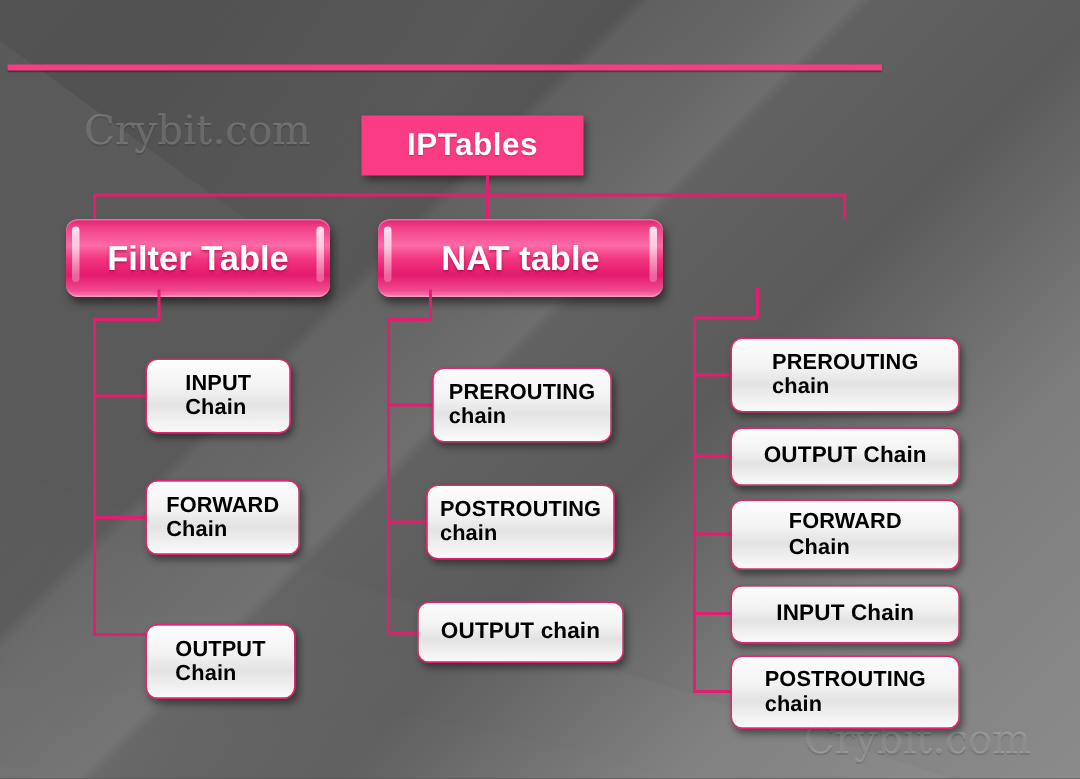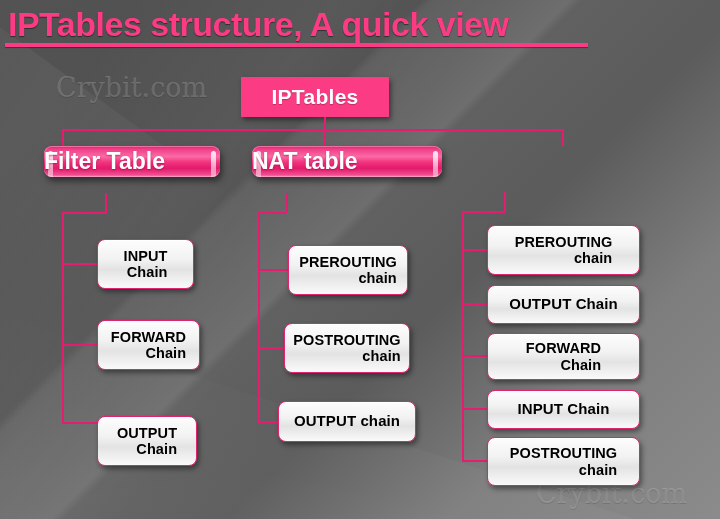--- a/index.html
+++ b/index.html
@@ -65,28 +65,28 @@
     box-shadow:2px 3px 5px rgba(0,0,0,0.45);
     display:flex;align-items:center;justify-content:center;
   }
   #root-chip span{
     color:#ffffff;font-size:21px;font-weight:bold;letter-spacing:0.3px;
     text-shadow:0 1px 1px rgba(0,0,0,0.25);
   }
 
   
   .tbl-head{
-    position:absolute;height:31px;border-radius:8px;
+    position:absolute;height:52px;border-radius:8px;
     background:
       linear-gradient(180deg,#e01f6d 0%,#ef3f87 10%,#fc6aa6 34%,#f2347e 52%,#e31a6c 72%,#f04b8f 92%,#ff7fb4 100%);
     box-shadow:
       2px 4px 6px rgba(0,0,0,0.5),
       inset 0 1px 0 rgba(255,255,255,0.35),
       inset 0 -1px 0 rgba(255,255,255,0.25);
-    display:flex;align-items:center;justify-content:flex-start;
+    display:flex;align-items:center;justify-content:center;
     overflow:hidden;
   }
   .tbl-head::before{
     content:"";position:absolute;left:4px;top:5px;width:5px;height:37px;
     border-radius:3px;
     background:linear-gradient(180deg,rgba(255,255,255,0.85),rgba(255,255,255,0.25));
   }
   .tbl-head::after{
     content:"";position:absolute;right:4px;top:5px;width:5px;height:37px;
     border-radius:3px;
@@ -103,21 +103,21 @@
   #head-mangle{left:442px;top:145px;width:243px;}
 
   
   .chain{
     position:absolute;
     border:1.6px solid #e0246f;
     border-radius:8px;
     background:linear-gradient(180deg,#fdfdfd 0%,#f2f2f2 40%,#e3e3e3 62%,#fafafa 100%);
     box-shadow:2px 3px 5px rgba(0,0,0,0.42), inset 0 1px 0 #ffffff;
     display:flex;align-items:center;justify-content:center;
-    text-align:right;overflow:hidden;
+    text-align:left;overflow:hidden;
   }
   .chain span{
     color:#000000;font-size:14.5px;font-weight:bold;line-height:1.12;
     letter-spacing:0.1px;
     white-space:pre-line;
   }
   .chain.one-line span{font-size:15px;}
 
   
   .ln{position:absolute;background:#e41d70;}
@@ -126,21 +126,20 @@
 </style>
 </head>
 <body>
 
 <div id="slide">
 
   <div class="streak streak1"></div>
   <div class="streak streak2"></div>
   <div class="streak streak3"></div>
 
-  <div id="title">IPTables structure, A quick view</div>
   <div id="title-rule"></div>
 
   <div class="watermark" id="wm-top">Crybit.com</div>
   <div class="watermark" id="wm-bottom">Crybit.com</div>
 
   <div id="root-chip">
     <span>IPTables</span>
   </div>
 
   <div class="ln v" style="left:324px;top:117px;height:12px;"></div>

